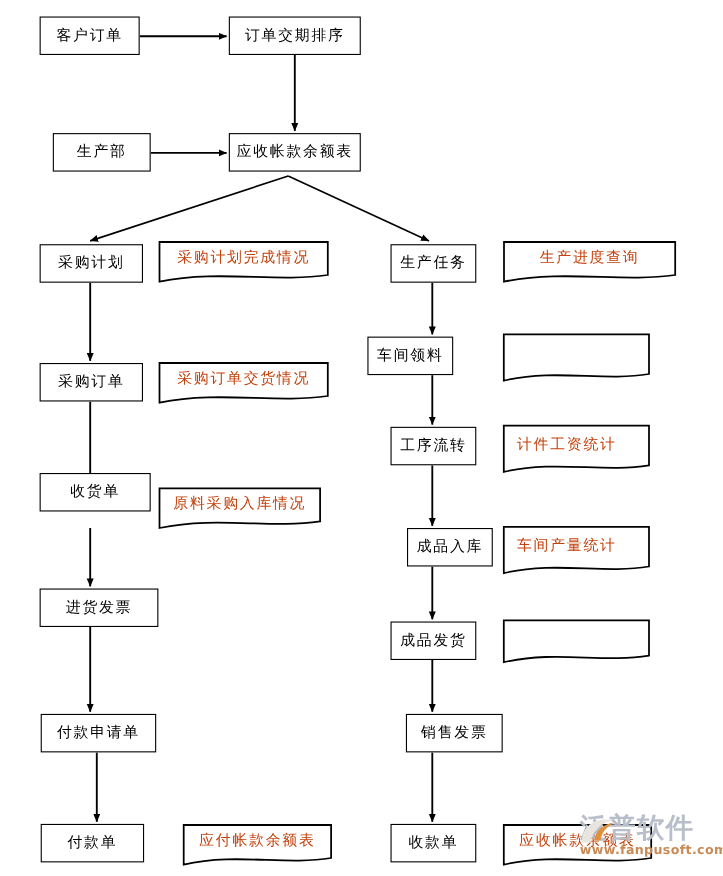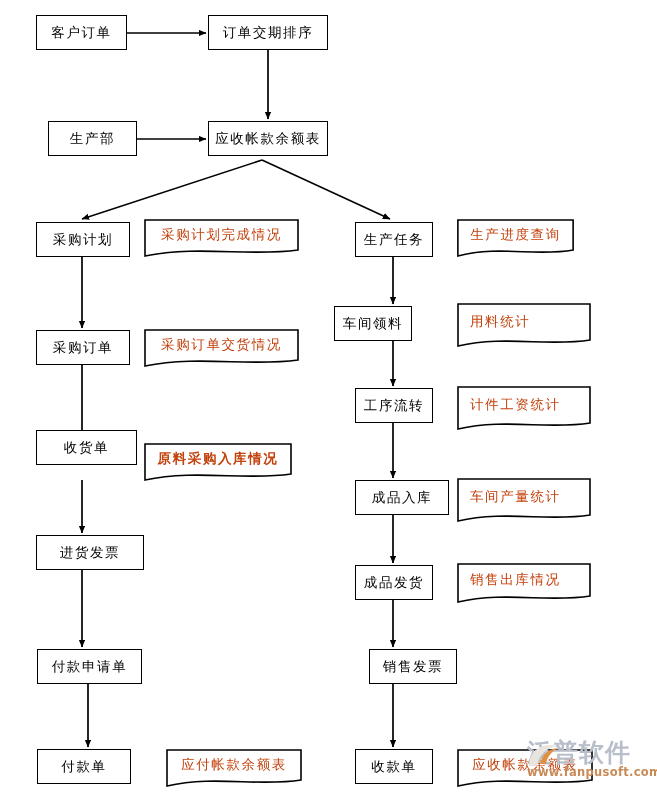--- a/index.html
+++ b/index.html
@@ -130,79 +130,77 @@
       <div class="node" style="left: 208px; top: 121px; width: 120px; height: 35px;">应收帐款余额表</div>
       <div class="node" style="left: 36px; top: 222px; width: 94px; height: 35px;">采购计划</div>
       <div class="node" style="left: 36px; top: 330px; width: 94px; height: 35px;">采购订单</div>
       <div class="node" style="left: 36px; top: 430px; width: 101px; height: 35px;">收货单</div>
       <div class="node" style="left: 36px; top: 535px; width: 108px; height: 35px;">进货发票</div>
       <div class="node" style="left: 37px; top: 649px; width: 105px; height: 35px;">付款申请单</div>
       <div class="node" style="left: 37px; top: 749px; width: 94px; height: 35px;">付款单</div>
       <div class="node" style="left: 355px; top: 222px; width: 78px; height: 35px;">生产任务</div>
       <div class="node" style="left: 334px; top: 306px; width: 78px; height: 35px;">车间领料</div>
       <div class="node" style="left: 355px; top: 388px; width: 78px; height: 35px;">工序流转</div>
-      <div class="node" style="left: 355px; top: 480px; width: 94px; height: 35px;">成品入库</div>
+      <div class="node" style="left: 370px; top: 480px; width: 78px; height: 35px;">成品入库</div>
       <div class="node" style="left: 355px; top: 565px; width: 78px; height: 35px;">成品发货</div>
       <div class="node" style="left: 369px; top: 649px; width: 88px; height: 35px;">销售发票</div>
       <div class="node" style="left: 355px; top: 749px; width: 78px; height: 35px;">收款单</div>
     </div>
   <div id="report-layer">
       <div class="doc center" style="left: 144px; top: 219px; width: 155px; height: 40px;">
         <svg viewBox="0 0 155 40" preserveAspectRatio="none">
           <path d="M1,1 L154,1 L154,31 C105.4,38 55.8,26 1,37 Z" fill="#ffffff" stroke="#000000" stroke-width="1.6" vector-effect="non-scaling-stroke"></path>
         </svg>
         <div class="doc-label" style="height: 31px;">采购计划完成情况</div>
       </div>
       <div class="doc center" style="left: 144px; top: 329px; width: 155px; height: 40px;">
         <svg viewBox="0 0 155 40" preserveAspectRatio="none">
           <path d="M1,1 L154,1 L154,31 C105.4,38 55.8,26 1,37 Z" fill="#ffffff" stroke="#000000" stroke-width="1.6" vector-effect="non-scaling-stroke"></path>
         </svg>
         <div class="doc-label" style="height: 31px;">采购订单交货情况</div>
       </div>
-      <div class="doc center" style="left: 144px; top: 443px; width: 148px; height: 40px; font-weight: bold;">
+      <div class="doc center" style="left: 144px; top: 443px; width: 148px; height: 40px;">
         <svg viewBox="0 0 148 40" preserveAspectRatio="none">
           <path d="M1,1 L147,1 L147,31 C100.64,38 53.28,26 1,37 Z" fill="#ffffff" stroke="#000000" stroke-width="1.6" vector-effect="non-scaling-stroke"></path>
         </svg>
         <div class="doc-label" style="height: 31px;">原料采购入库情况</div>
       </div>
       <div class="doc center" style="left: 166px; top: 749px; width: 136px; height: 40px;">
         <svg viewBox="0 0 136 40" preserveAspectRatio="none">
           <path d="M1,1 L135,1 L135,31 C92.48,38 48.96,26 1,37 Z" fill="#ffffff" stroke="#000000" stroke-width="1.6" vector-effect="non-scaling-stroke"></path>
         </svg>
         <div class="doc-label" style="height: 31px;">应付帐款余额表</div>
       </div>
-      <div class="doc center" style="left: 457px; top: 219px; width: 117px; height: 40px;">
+      <div class="doc center" style="left: 457px; top: 219px; width: 158px; height: 40px;">
         <svg viewBox="0 0 134 40" preserveAspectRatio="none">
           <path d="M1,1 L133,1 L133,31 C91.12,38 48.239999999999995,26 1,37 Z" fill="#ffffff" stroke="#000000" stroke-width="1.6" vector-effect="non-scaling-stroke"></path>
         </svg>
         <div class="doc-label" style="height: 31px;">生产进度查询</div>
       </div>
       <div class="doc left" style="left: 457px; top: 303px; width: 134px; height: 46px;">
         <svg viewBox="0 0 134 46" preserveAspectRatio="none">
           <path d="M1,1 L133,1 L133,37 C91.12,44 48.239999999999995,32 1,43 Z" fill="#ffffff" stroke="#000000" stroke-width="1.6" vector-effect="non-scaling-stroke"></path>
         </svg>
-        <div class="doc-label" style="height: 37px;">用料统计</div>
       </div>
       <div class="doc left" style="left: 457px; top: 386px; width: 134px; height: 46px;">
         <svg viewBox="0 0 134 46" preserveAspectRatio="none">
           <path d="M1,1 L133,1 L133,37 C91.12,44 48.239999999999995,32 1,43 Z" fill="#ffffff" stroke="#000000" stroke-width="1.6" vector-effect="non-scaling-stroke"></path>
         </svg>
         <div class="doc-label" style="height: 37px;">计件工资统计</div>
       </div>
       <div class="doc left" style="left: 457px; top: 478px; width: 134px; height: 46px;">
         <svg viewBox="0 0 134 46" preserveAspectRatio="none">
           <path d="M1,1 L133,1 L133,37 C91.12,44 48.239999999999995,32 1,43 Z" fill="#ffffff" stroke="#000000" stroke-width="1.6" vector-effect="non-scaling-stroke"></path>
         </svg>
         <div class="doc-label" style="height: 37px;">车间产量统计</div>
       </div>
       <div class="doc left" style="left: 457px; top: 563px; width: 134px; height: 42px;">
         <svg viewBox="0 0 134 42" preserveAspectRatio="none">
           <path d="M1,1 L133,1 L133,33 C91.12,40 48.239999999999995,28 1,39 Z" fill="#ffffff" stroke="#000000" stroke-width="1.6" vector-effect="non-scaling-stroke"></path>
         </svg>
-        <div class="doc-label" style="height: 33px;">销售出库情况</div>
       </div>
       <div class="doc center" style="left: 457px; top: 749px; width: 136px; height: 40px;">
         <svg viewBox="0 0 136 40" preserveAspectRatio="none">
           <path d="M1,1 L135,1 L135,31 C92.48,38 48.96,26 1,37 Z" fill="#ffffff" stroke="#000000" stroke-width="1.6" vector-effect="non-scaling-stroke"></path>
         </svg>
         <div class="doc-label" style="height: 31px;">应收帐款余额表</div>
       </div>
     </div>
 
   <div id="watermark" style="left: 527px; top: 740px;">

